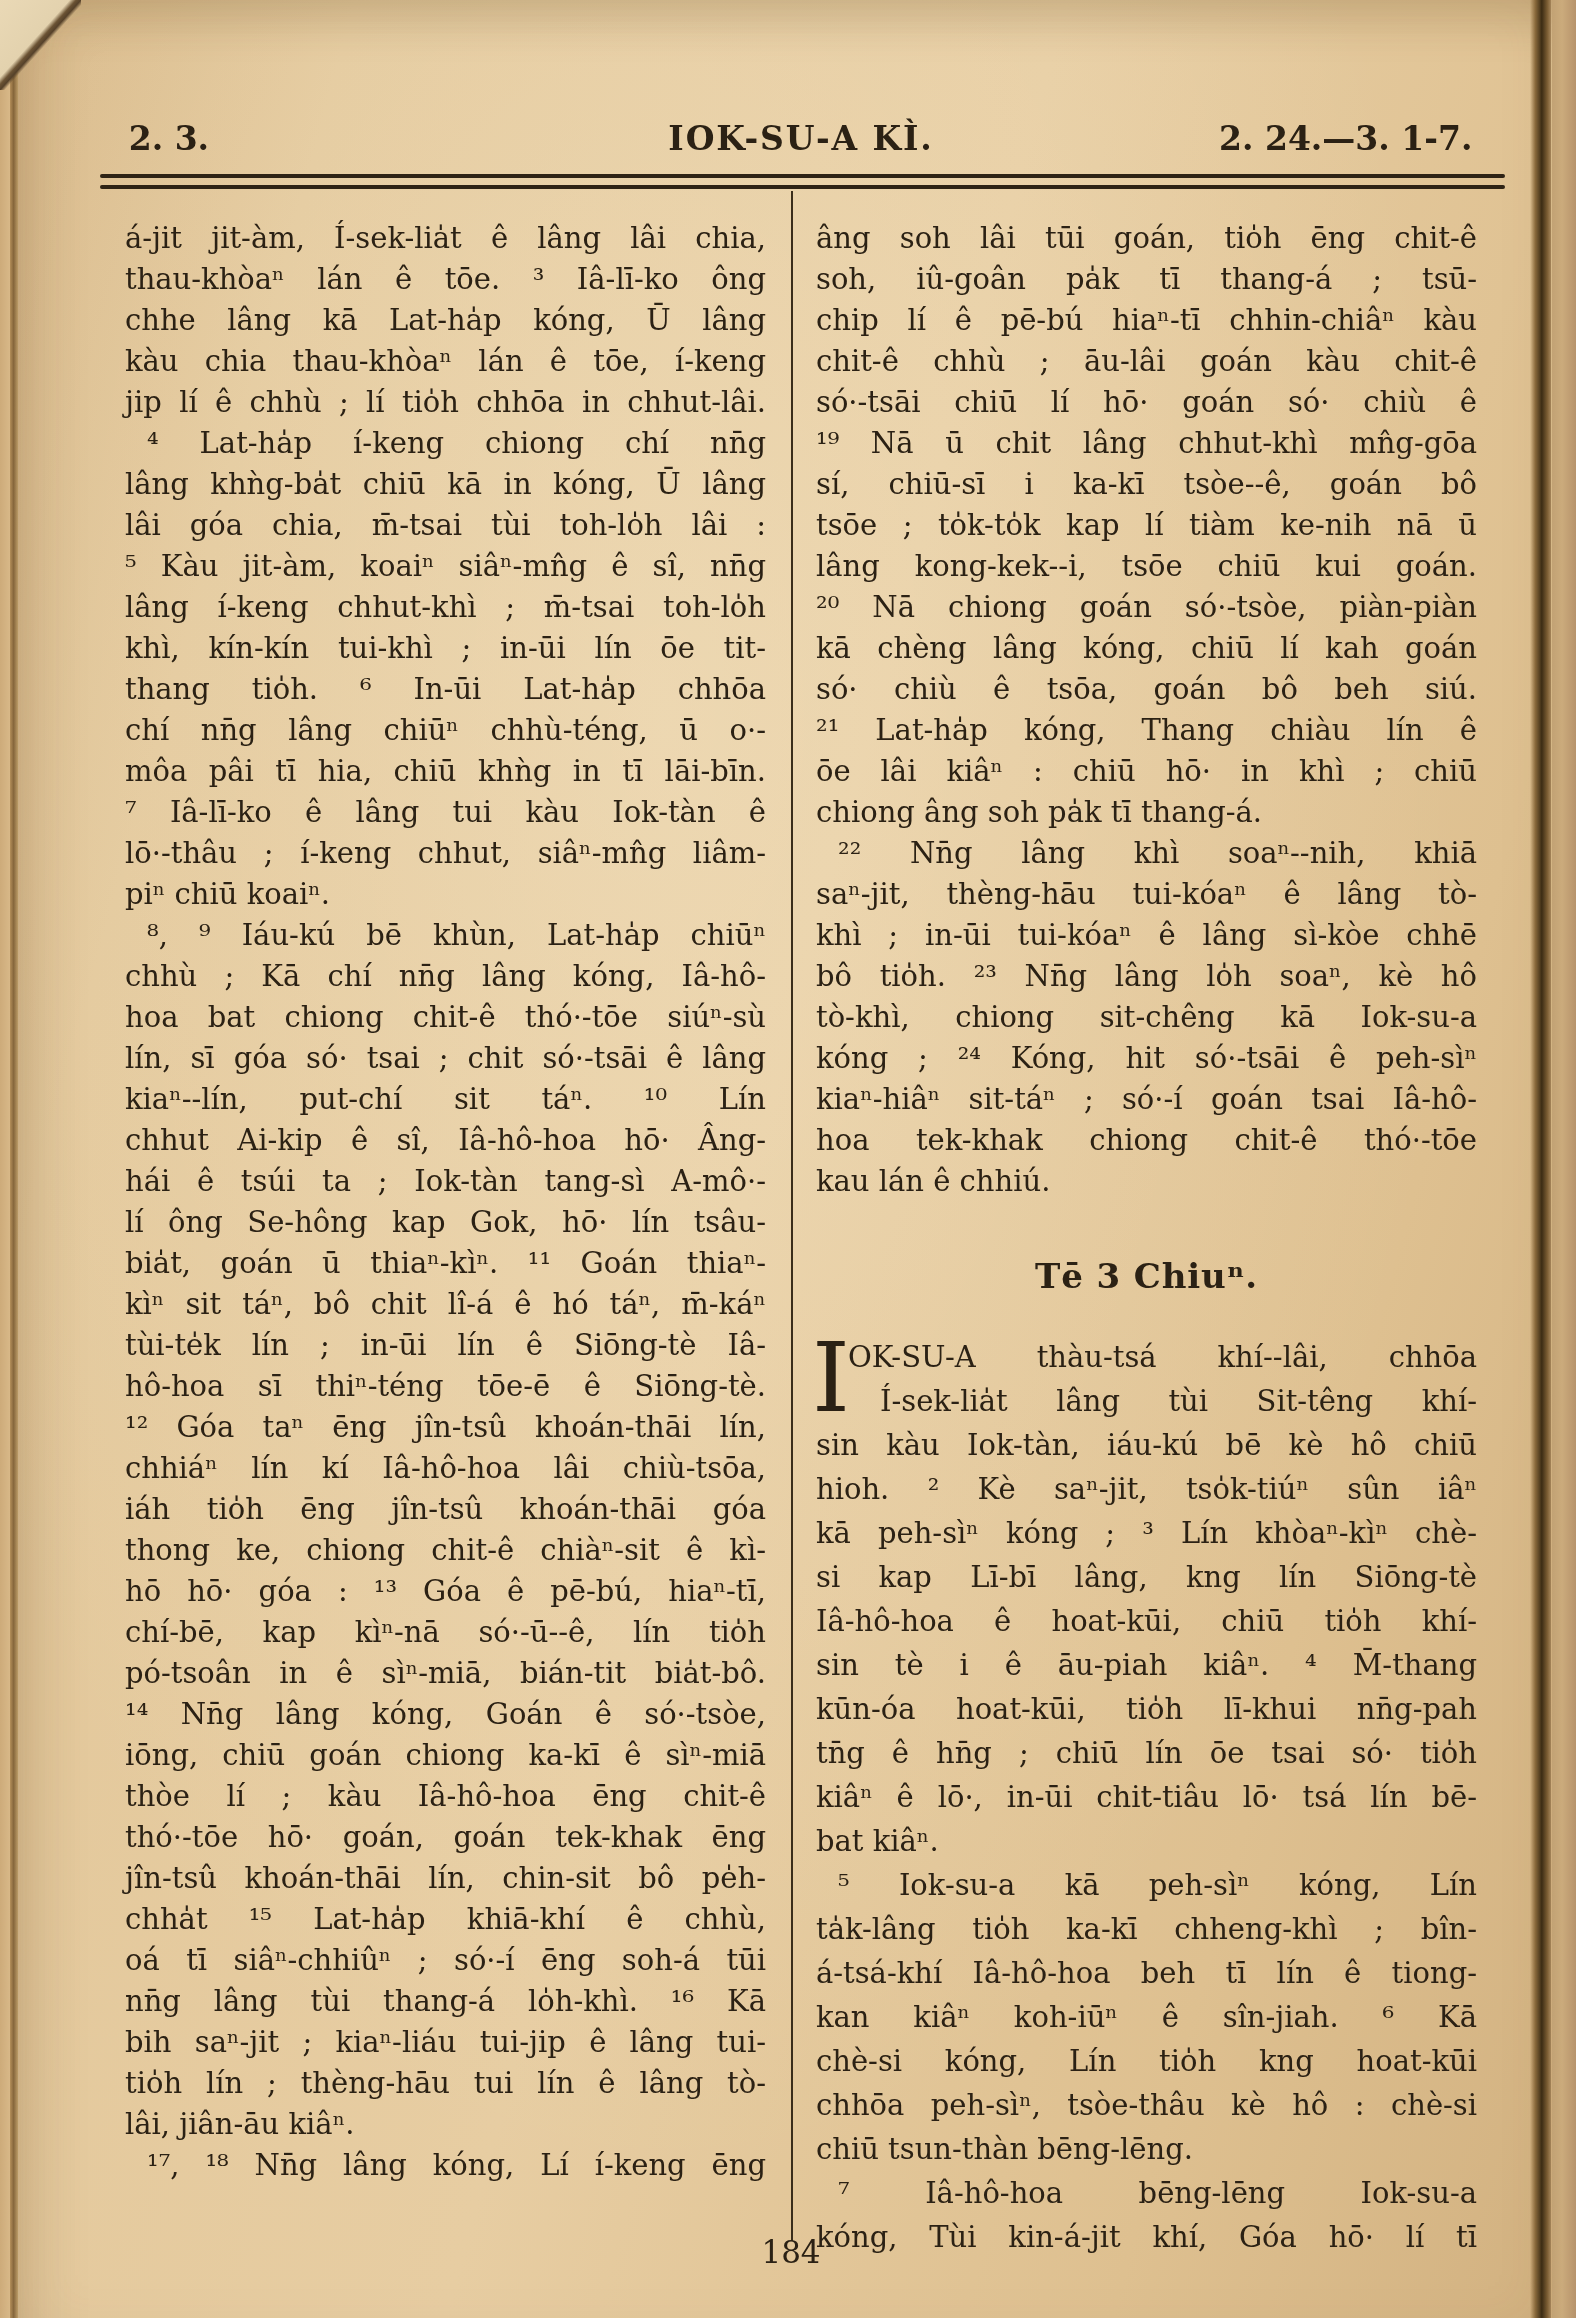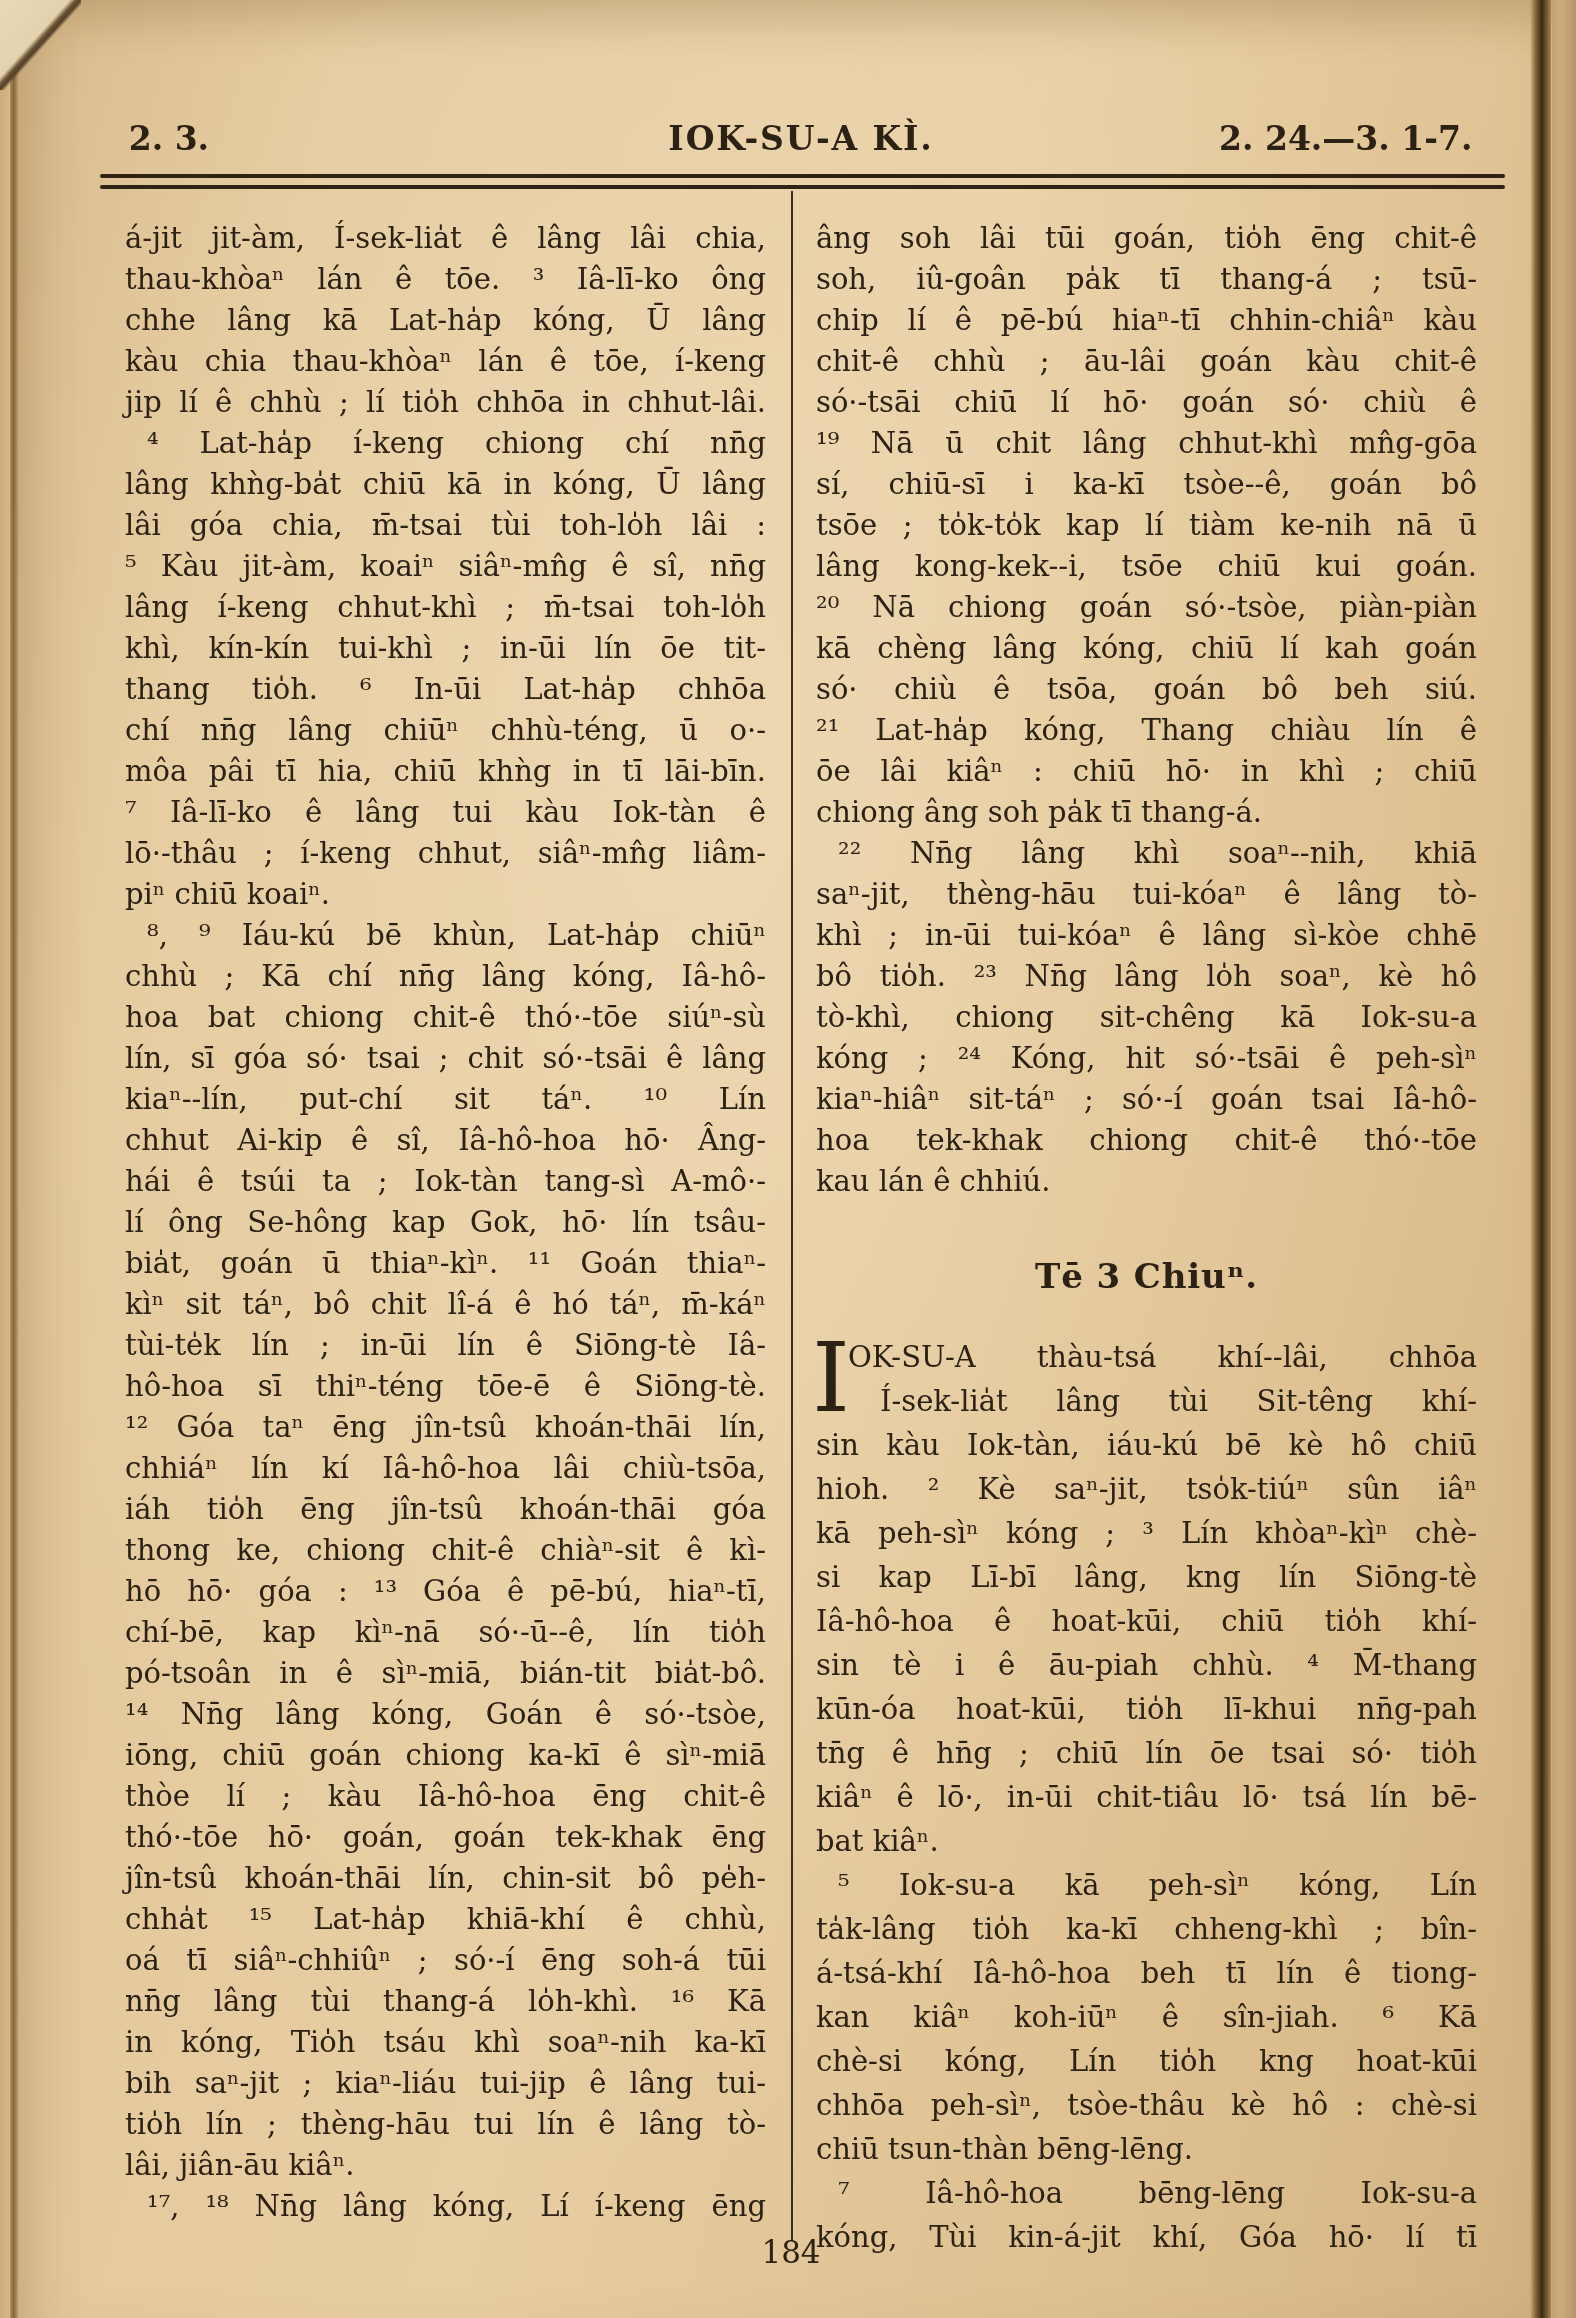--- a/index.html
+++ b/index.html
@@ -113,21 +113,20 @@
       <div class="line">chí-bē, kap kìⁿ-nā só·-ū--ê, lín tio̍h</div>
       <div class="line">pó-tsoân in ê sìⁿ-miā, bián-tit bia̍t-bô.</div>
       <div class="line">¹⁴ Nn̄g lâng kóng, Goán ê só·-tsòe,</div>
       <div class="line">iōng, chiū goán chiong ka-kī ê sìⁿ-miā</div>
       <div class="line">thòe lí ; kàu Iâ-hô-hoa ēng chit-ê</div>
       <div class="line">thó·-tōe hō· goán, goán tek-khak ēng</div>
       <div class="line">jîn-tsû khoán-thāi lín, chin-sit bô pe̍h-</div>
       <div class="line">chha̍t ¹⁵ Lat-ha̍p khiā-khí ê chhù,</div>
       <div class="line">oá tī siâⁿ-chhiûⁿ ; só·-í ēng soh-á tūi</div>
       <div class="line">nn̄g lâng tùi thang-á lo̍h-khì. ¹⁶ Kā</div>
-      <div class="line">in kóng, Tio̍h tsáu khì soaⁿ-nih ka-kī</div>
       <div class="line">bih saⁿ-jit ; kiaⁿ-liáu tui-jip ê lâng tui-</div>
       <div class="line">tio̍h lín ; thèng-hāu tui lín ê lâng tò-</div>
       <div class="line end">lâi, jiân-āu kiâⁿ.</div>
       <div class="line indent">¹⁷, ¹⁸ Nn̄g lâng kóng, Lí í-keng ēng</div>
     </div>
   <div class="col" id="col-right-1">
       <div class="line">âng soh lâi tūi goán, tio̍h ēng chit-ê</div>
       <div class="line">soh, iû-goân pa̍k tī thang-á ; tsū-</div>
       <div class="line">chip lí ê pē-bú hiaⁿ-tī chhin-chiâⁿ kàu</div>
       <div class="line">chit-ê chhù ; āu-lâi goán kàu chit-ê</div>
@@ -157,21 +156,21 @@
   <div class="drop-cap">I</div>
 
   <div class="col" id="col-right-2">
       <div class="line dc1">OK-SU-A thàu-tsá khí--lâi, chhōa</div>
       <div class="line dc2">Í-sek-lia̍t lâng tùi Sit-têng khí-</div>
       <div class="line">sin kàu Iok-tàn, iáu-kú bē kè hô chiū</div>
       <div class="line">hioh. ² Kè saⁿ-jit, tso̍k-tiúⁿ sûn iâⁿ</div>
       <div class="line">kā peh-sìⁿ kóng ; ³ Lín khòaⁿ-kìⁿ chè-</div>
       <div class="line">si kap Lī-bī lâng, kng lín Siōng-tè</div>
       <div class="line">Iâ-hô-hoa ê hoat-kūi, chiū tio̍h khí-</div>
-      <div class="line">sin tè i ê āu-piah chhù. ⁴ M̄-thang</div>
+      <div class="line">sin tè i ê āu-piah kiâⁿ. ⁴ M̄-thang</div>
       <div class="line">kūn-óa hoat-kūi, tio̍h lī-khui nn̄g-pah</div>
       <div class="line">tn̄g ê hn̄g ; chiū lín ōe tsai só· tio̍h</div>
       <div class="line">kiâⁿ ê lō·, in-ūi chit-tiâu lō· tsá lín bē-</div>
       <div class="line end">bat kiâⁿ.</div>
       <div class="line indent">⁵ Iok-su-a kā peh-sìⁿ kóng, Lín</div>
       <div class="line">ta̍k-lâng tio̍h ka-kī chheng-khì ; bîn-</div>
       <div class="line">á-tsá-khí Iâ-hô-hoa beh tī lín ê tiong-</div>
       <div class="line">kan kiâⁿ koh-iūⁿ ê sîn-jiah. ⁶ Kā</div>
       <div class="line">chè-si kóng, Lín tio̍h kng hoat-kūi</div>
       <div class="line">chhōa peh-sìⁿ, tsòe-thâu kè hô : chè-si</div>

